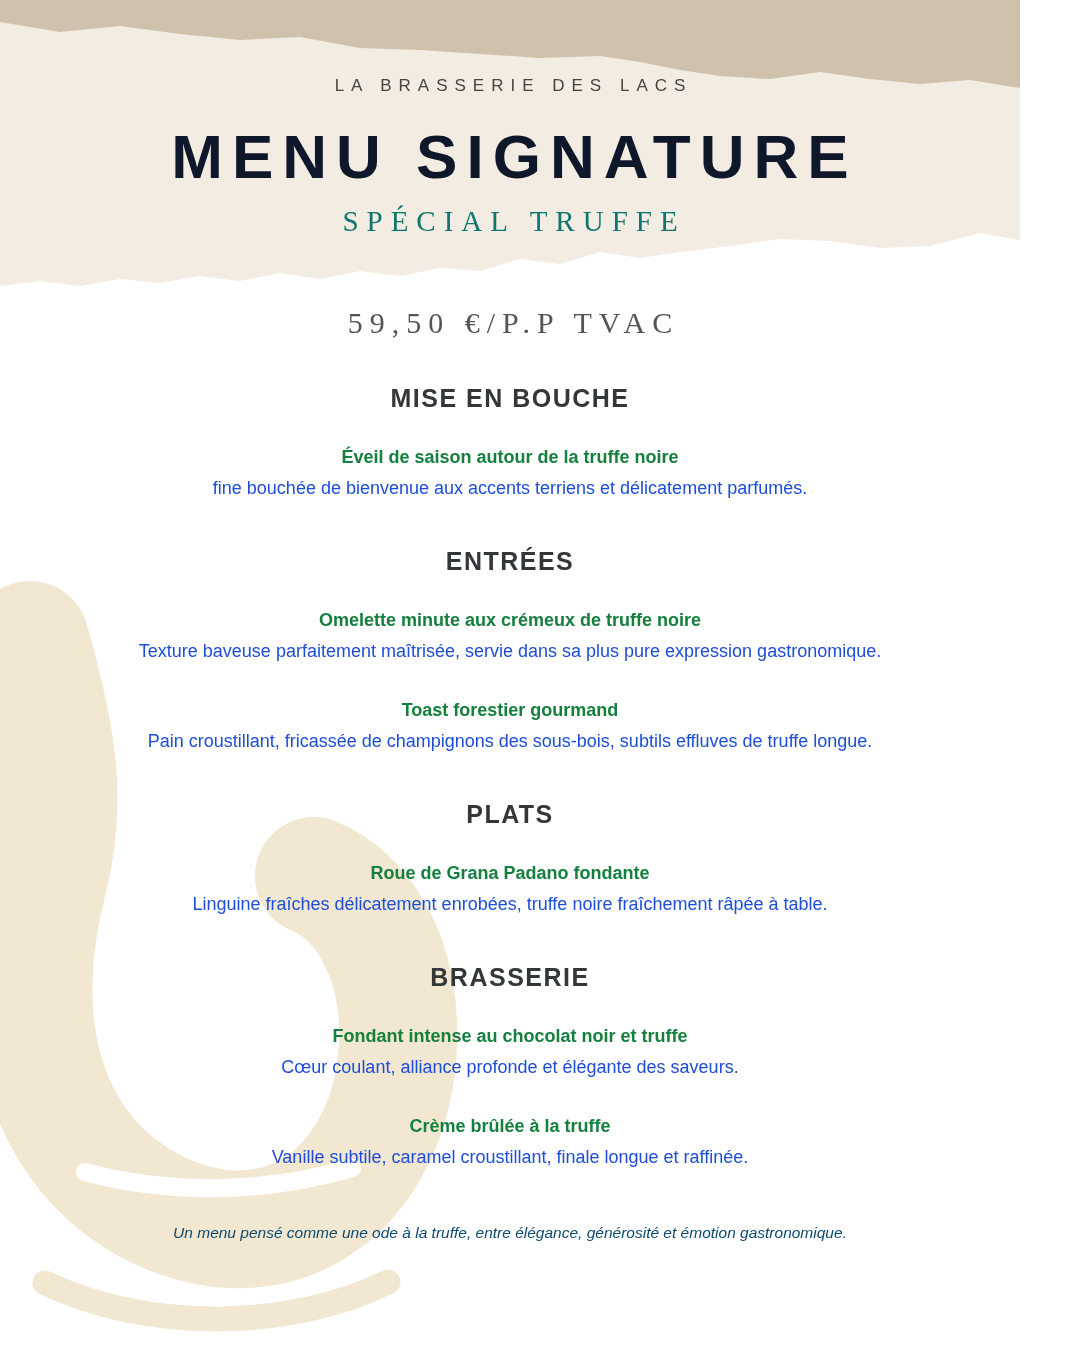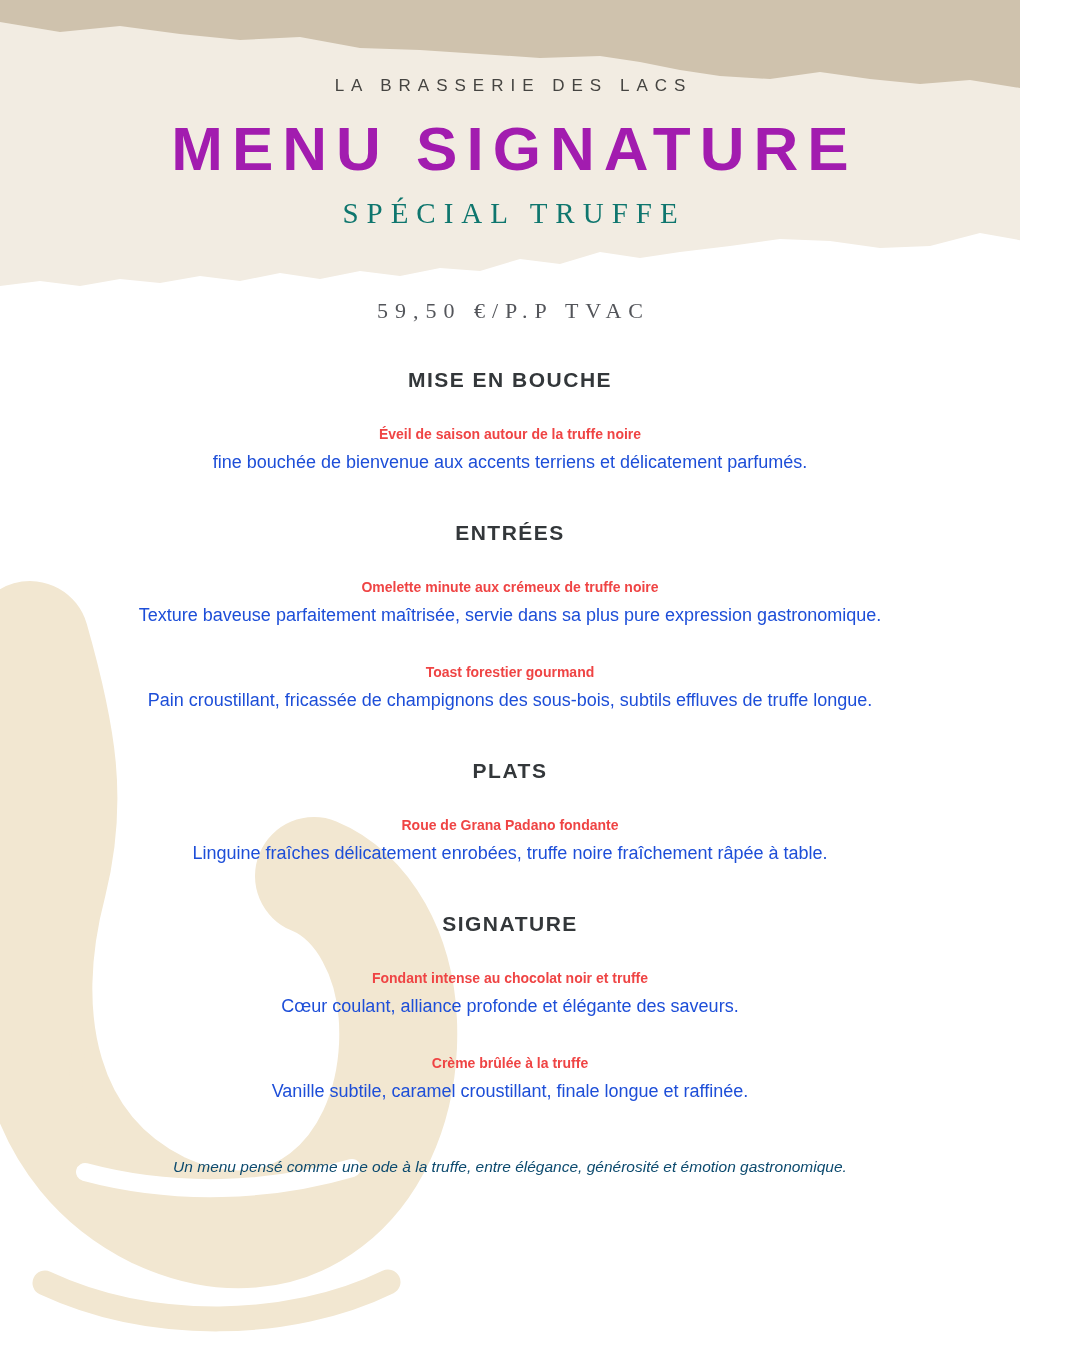--- a/index.html
+++ b/index.html
@@ -18,57 +18,57 @@
   }
   .brand{
     padding-top:76px;
     font-size:17px;
     font-weight:500;
     letter-spacing:7px;
     text-indent:7px;
     color:#454441;
   }
   .title{
-    margin-top:20px;
+    margin-top:28px;
     font-size:62px;
     font-weight:700;
     letter-spacing:9px;
     text-indent:9px;
-    color:#a21caf;
+    color:#0f172a;
     line-height:1.05;
   }
   .subtitle{
     margin-top:16px;
     font-family:"Liberation Serif", serif;
     font-size:29px;
     font-weight:500;
     letter-spacing:8px;
     text-indent:8px;
     color:#0f766e;
   }
   .price{
     margin-top:68px;
     font-family:"Liberation Serif", serif;
-    font-size:22px;
+    font-size:30px;
     letter-spacing:7px;
     text-indent:7px;
     color:#53555a;
   }
   .section-name{
     margin:44px auto 0;
-    font-size:21px;
+    font-size:25px;
     font-weight:700;
     letter-spacing:1.5px;
     color:#33373a;
   }
   .dish{margin-top:34px;}
   .dish-name{
-    font-size:14px;
+    font-size:18px;
     font-weight:700;
-    color:#ef4444;
+    color:#15803d;
   }
   .dish-desc{
     margin:5px auto 0;
     max-width:748px;
     font-size:18px;
     line-height:30px;
     color:#1d4ed8;
   }
   .footer-note{
     margin-top:52px;
@@ -129,21 +129,21 @@
       <div class="dish-name">Toast forestier gourmand</div>
       <div class="dish-desc">Pain croustillant, fricassée de champignons des sous-bois, subtils effluves de truffe longue.</div>
     </div>
 
     <div class="section-name">PLATS</div>
     <div class="dish">
       <div class="dish-name">Roue de Grana Padano fondante</div>
       <div class="dish-desc">Linguine fraîches délicatement enrobées, truffe noire fraîchement râpée à table.</div>
     </div>
 
-    <div class="section-name">SIGNATURE</div>
+    <div class="section-name">BRASSERIE</div>
     <div class="dish">
       <div class="dish-name">Fondant intense au chocolat noir et truffe</div>
       <div class="dish-desc">Cœur coulant, alliance profonde et élégante des saveurs.</div>
     </div>
     <div class="dish">
       <div class="dish-name">Crème brûlée à la truffe</div>
       <div class="dish-desc">Vanille subtile, caramel croustillant, finale longue et raffinée.</div>
     </div>
 
     <div class="footer-note">Un menu pensé comme une ode à la truffe, entre élégance, générosité et émotion gastronomique.</div>

